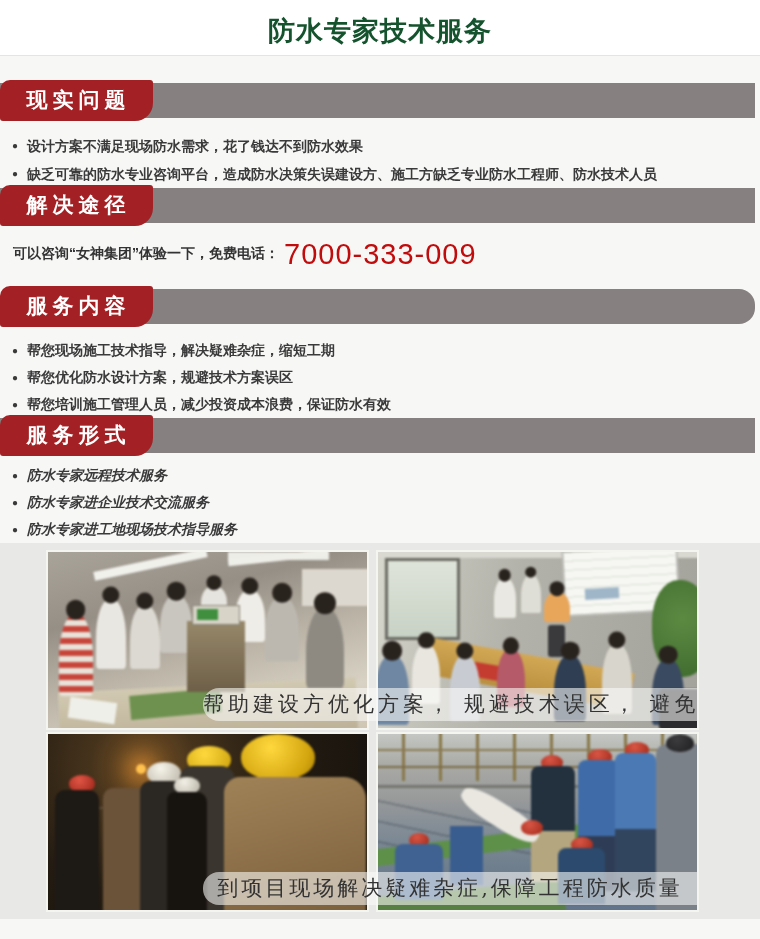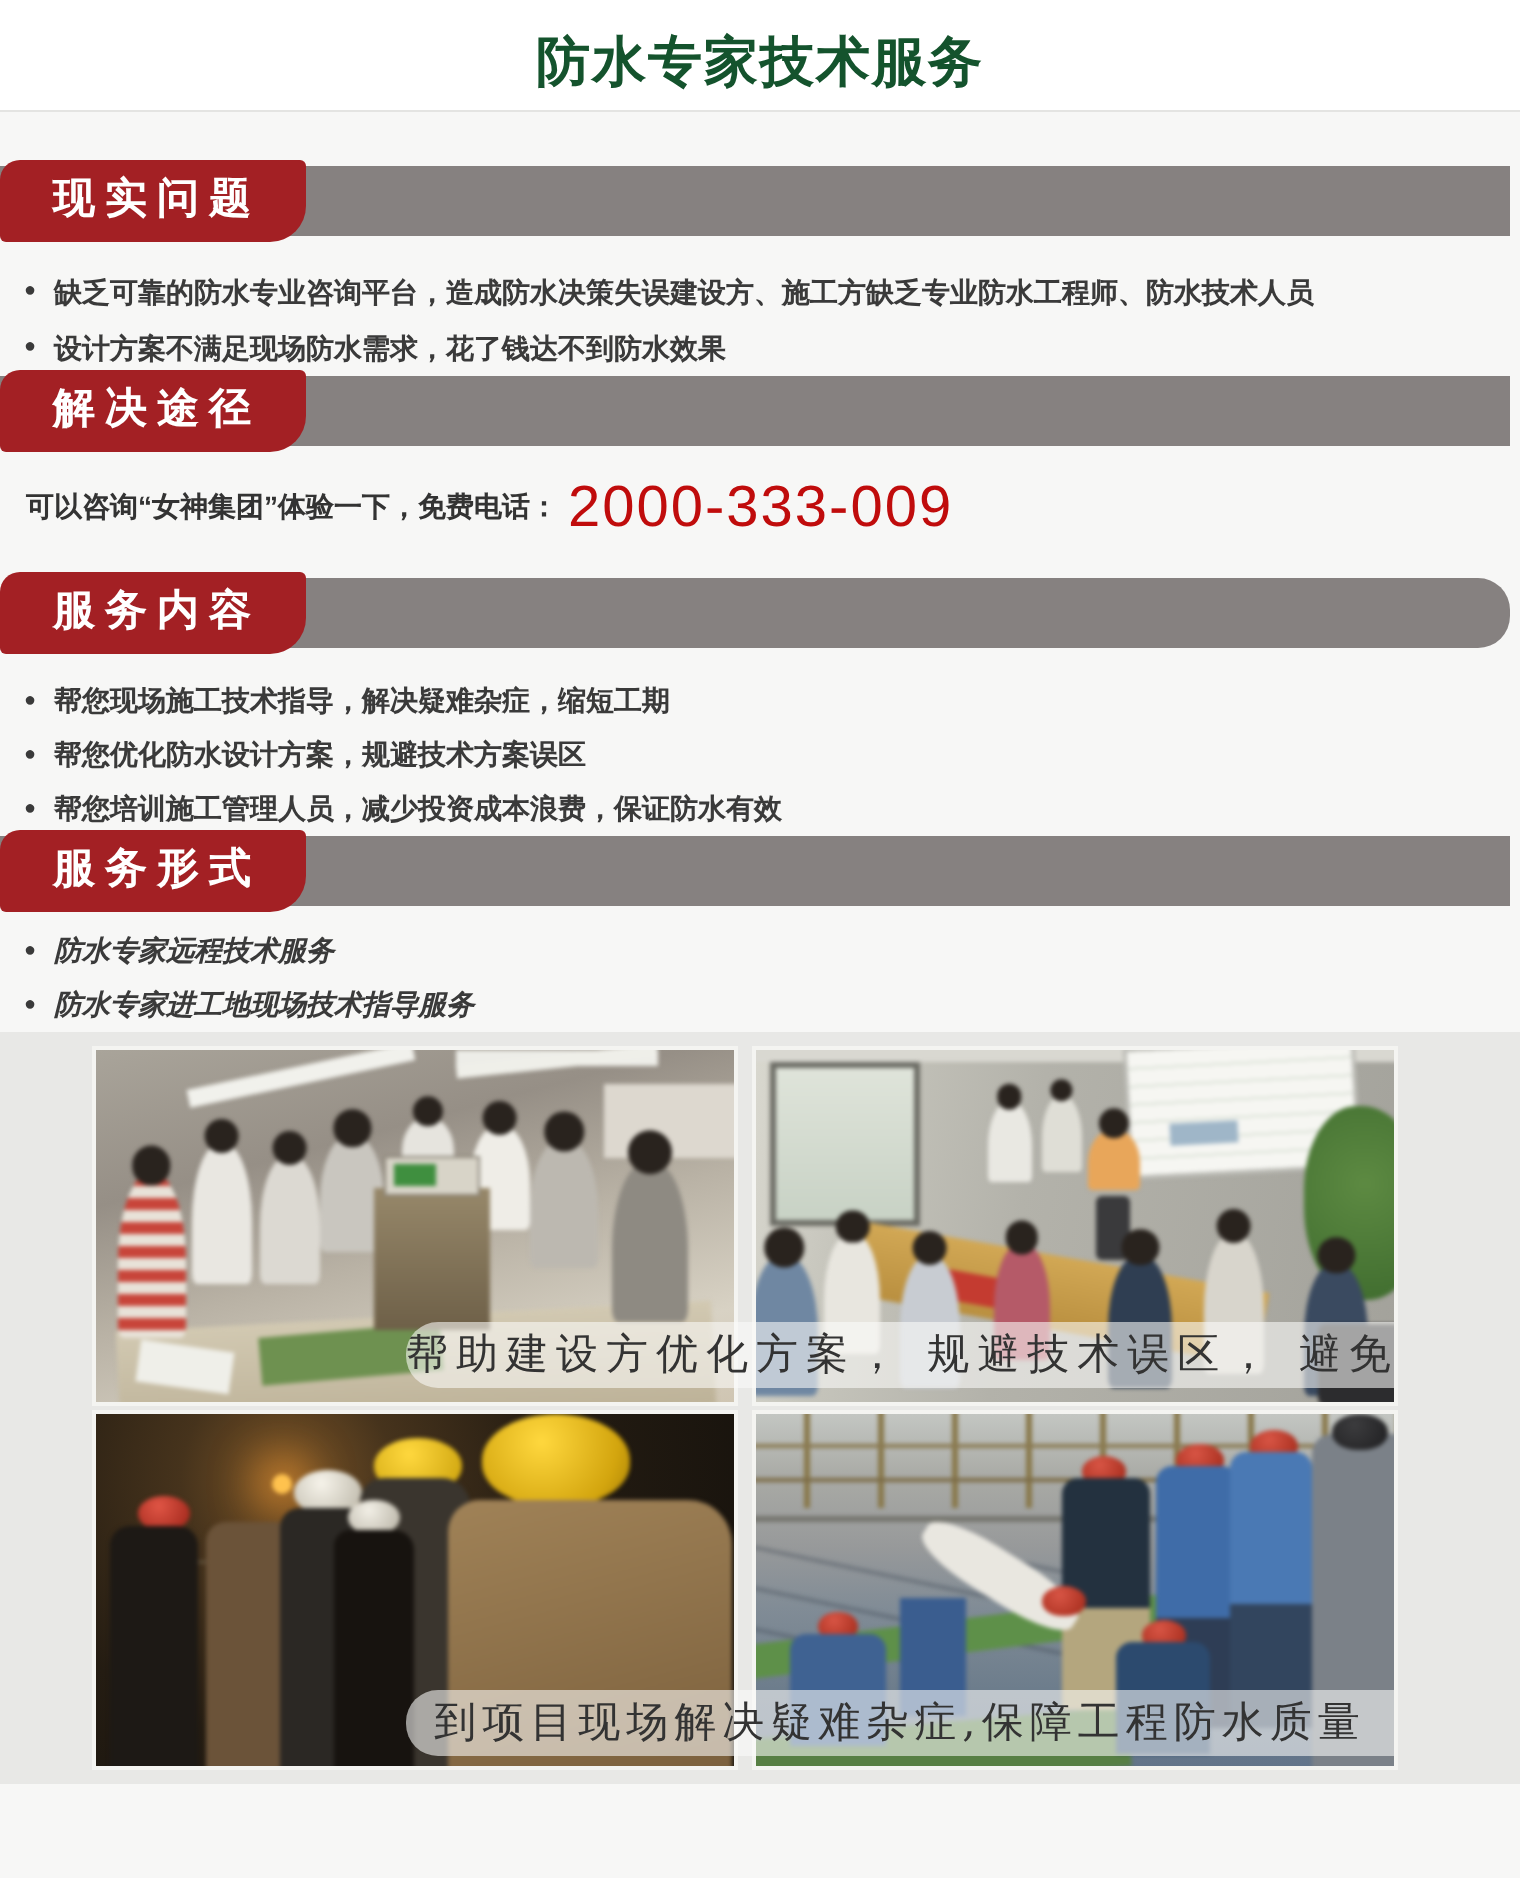--- a/index.html
+++ b/index.html
@@ -109,46 +109,47 @@
 <div class="page">
 
   <div class="header">
     <h1 class="page-title">防水专家技术服务</h1>
   </div>
 
   <div class="band b1">
     <div class="ribbon">现实问题</div>
   </div>
   <ul class="blist">
+    <li>设计方案不满足现场防水需求，花了钱达不到防水效果</li>
     <li>缺乏可靠的防水专业咨询平台，造成防水决策失误建设方、施工方缺乏专业防水工程师、防水技术人员</li>
-    <li>设计方案不满足现场防水需求，花了钱达不到防水效果</li>
   </ul>
 
   <div class="band b2">
     <div class="ribbon">解决途径</div>
   </div>
   <div class="contact">
     <span class="prefix">可以咨询“女神集团”体验一下，免费电话：</span>
-    <span class="phone">2000-333-009</span>
+    <span class="phone">7000-333-009</span>
   </div>
 
   <div class="band b3">
     <div class="ribbon">服务内容</div>
   </div>
   <ul class="blist tight">
     <li>帮您现场施工技术指导，解决疑难杂症，缩短工期</li>
     <li>帮您优化防水设计方案，规避技术方案误区</li>
     <li>帮您培训施工管理人员，减少投资成本浪费，保证防水有效</li>
   </ul>
 
   <div class="band">
     <div class="ribbon">服务形式</div>
   </div>
   <ul class="blist last">
     <li>防水专家远程技术服务</li>
+    <li>防水专家进企业技术交流服务</li>
     <li>防水专家进工地现场技术指导服务</li>
   </ul>
 
   <div class="gallery">
 
     <div class="photo" id="photo-1">
       <div class="shapes">
         <div class="el" style="left:16%;top:7%;width:34%;height:5%;background:#f1f1ec;transform:rotate(-12deg);"></div>
         <div class="el" style="left:56%;top:3%;width:30%;height:4%;background:#ededе8;background:#ededе8;background:#ededе8;background:#ededE8;"></div>
         <div class="el" style="left:56%;top:4%;width:30%;height:4%;background:#efefe9;transform:rotate(-6deg);"></div>

